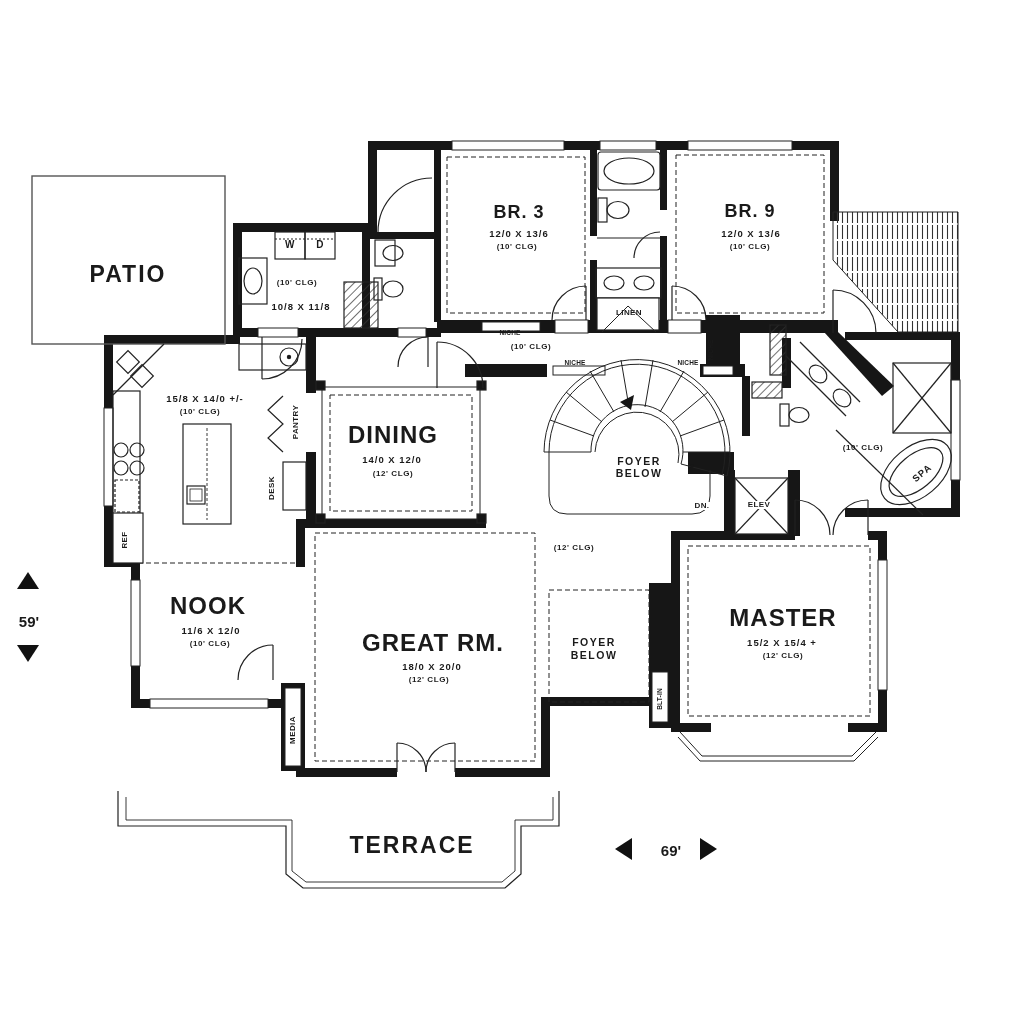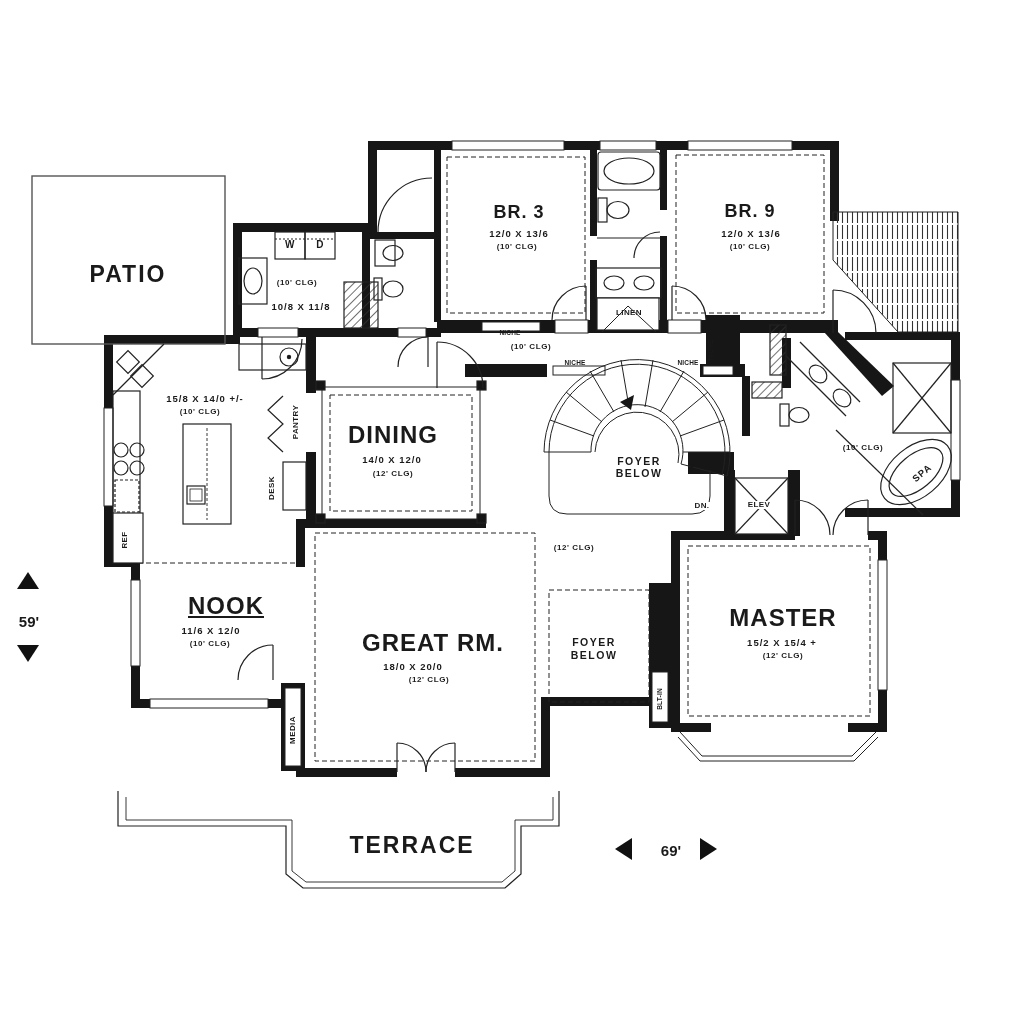--- a/index.html
+++ b/index.html
@@ -321,26 +321,26 @@
   <div class="lbl tiny" style="left:688px;top:363px;">NICHE</div>
   <div class="lbl tiny rot" style="left:711px;top:350px;">NICHE</div>
   <div class="lbl xs" style="left:629px;top:313px;">LINEN</div>
 
   <div class="lbl sm" style="left:574px;top:548px;">(12' CLG)</div>
   <div class="lbl xs bg" style="left:759px;top:505px;">ELEV</div>
 
   <div class="lbl sm" style="left:863px;top:448px;">(10' CLG)</div>
   <div class="lbl md rot45" style="left:922px;top:473px;">SPA</div>
 
-  <div class="lbl xxl" style="left:226px;top:606px;text-decoration:underline;">NOOK</div>
+  <div class="lbl xxl" style="left:208px;top:606px;">NOOK</div>
   <div class="lbl md" style="left:211px;top:631px;">11/6 X 12/0</div>
   <div class="lbl sm" style="left:210px;top:644px;">(10' CLG)</div>
 
   <div class="lbl xxl" style="left:433px;top:643px;">GREAT RM.</div>
-  <div class="lbl md" style="left:413px;top:667px;">18/0 X 20/0</div>
+  <div class="lbl md" style="left:432px;top:667px;">18/0 X 20/0</div>
   <div class="lbl sm" style="left:429px;top:680px;">(12' CLG)</div>
 
   <div class="lbl foy" style="left:594px;top:642px;">FOYER</div>
   <div class="lbl foy" style="left:594px;top:655px;">BELOW</div>
   <div class="lbl tiny rot" style="left:660px;top:699px;">BLT-IN</div>
   <div class="lbl xs rot" style="left:293px;top:730px;">MEDIA</div>
 
   <div class="lbl xxl" style="left:783px;top:618px;">MASTER</div>
   <div class="lbl md" style="left:782px;top:643px;">15/2 X 15/4 +</div>
   <div class="lbl sm" style="left:783px;top:656px;">(12' CLG)</div>

